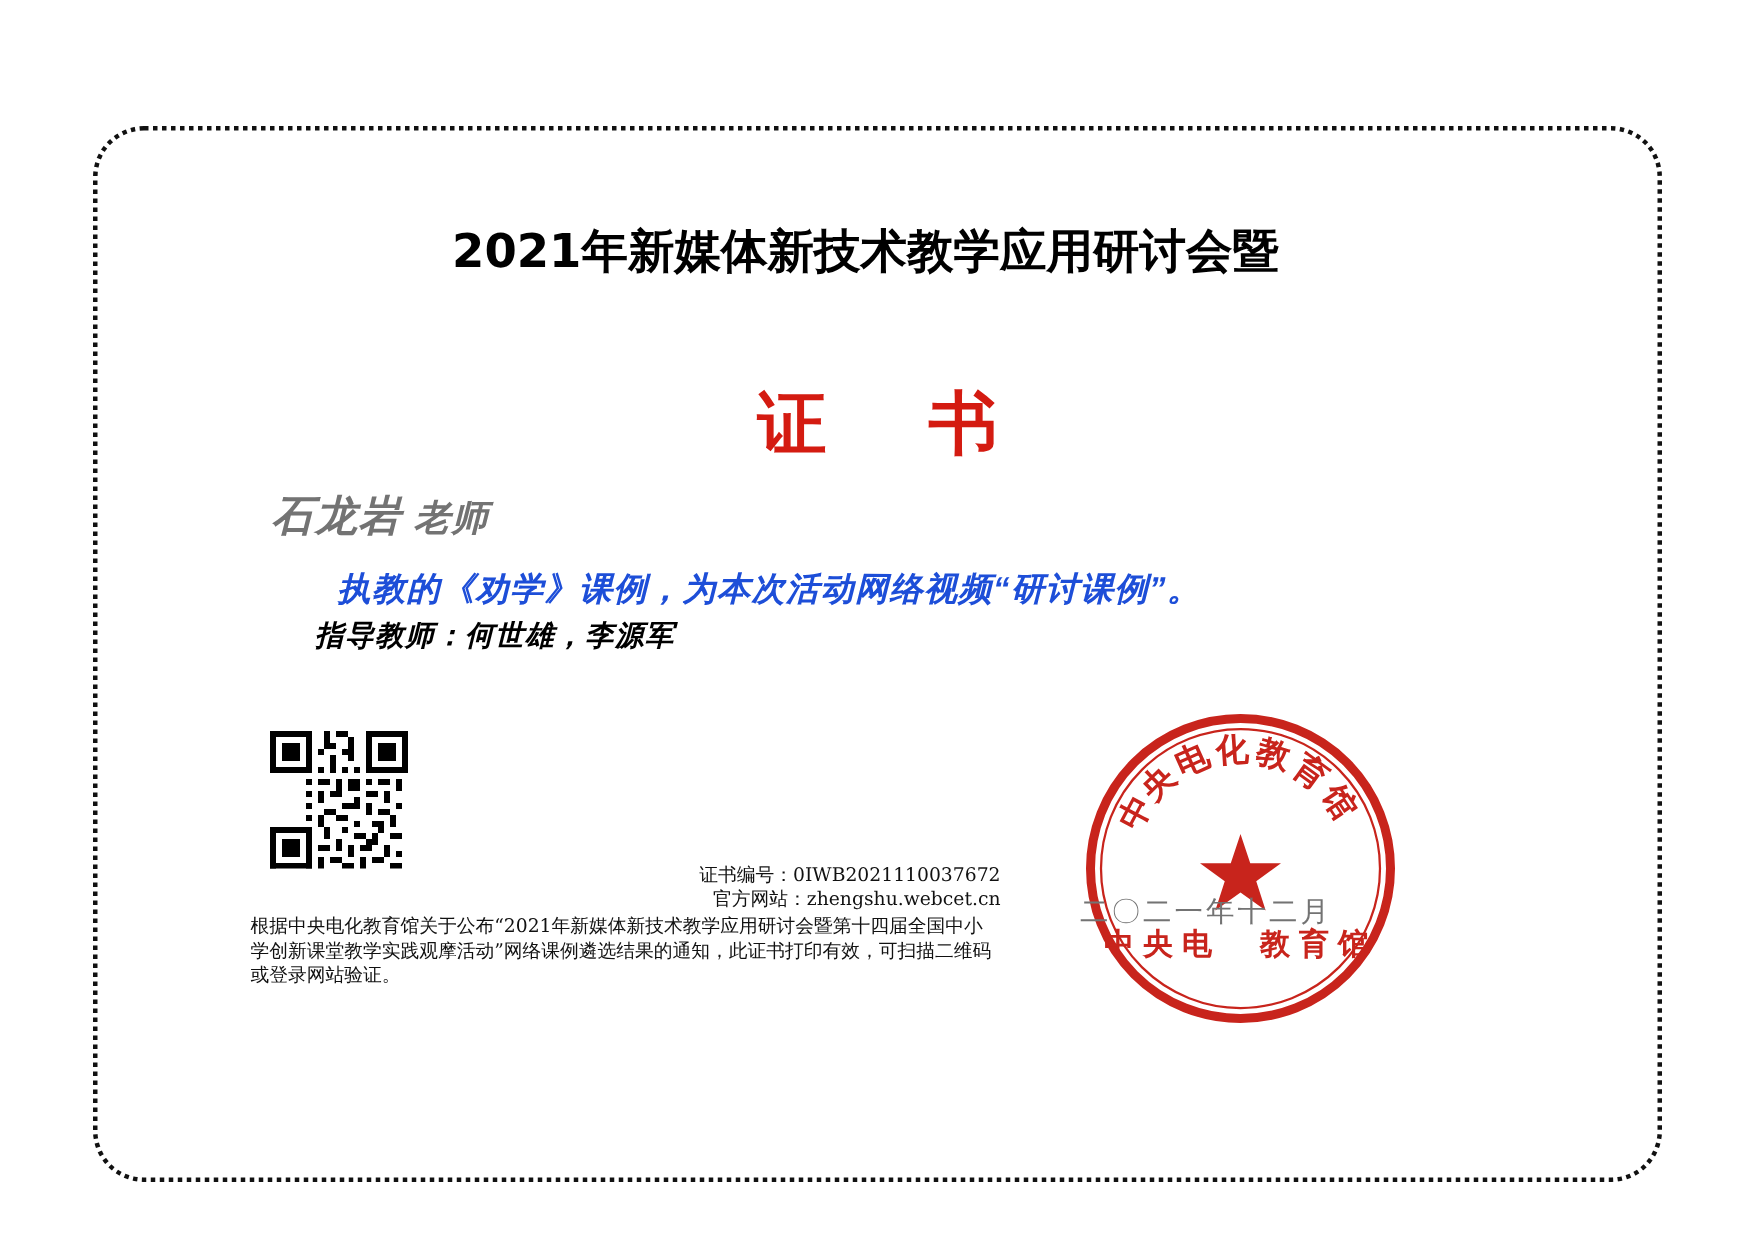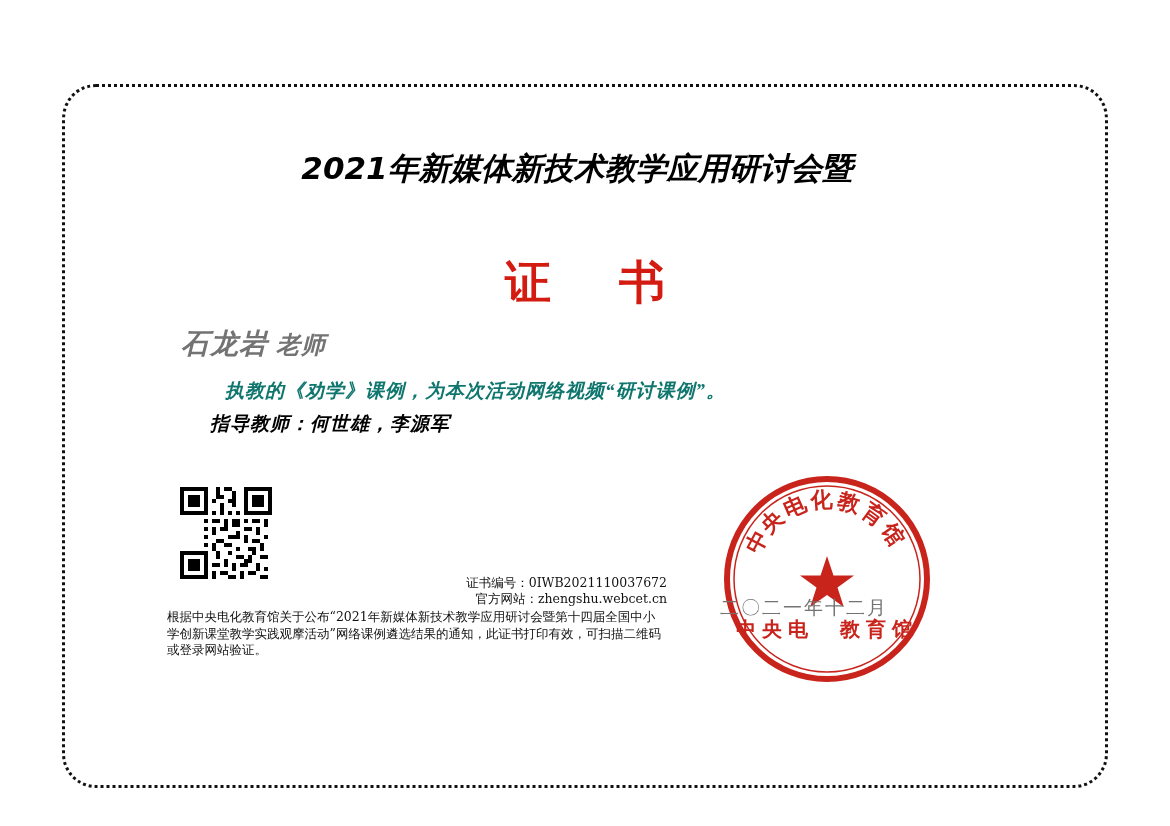--- a/index.html
+++ b/index.html
@@ -36,21 +36,20 @@
     top: 0;
     right: 0;
     bottom: 0;
   }
   .title-block {
     position: absolute;
     left: 0;
     right: 16px;
     top: 58px;
     text-align: center;
-    font-style: italic;
   }
   .title-line {
     font-family: "DejaVu Sans", sans-serif;
     font-size: 31px;
     font-weight: 700;
     color: #000000;
     line-height: 46px;
     letter-spacing: 0px;
   }
   .cert-word {
@@ -78,25 +77,25 @@
     letter-spacing: 1px;
   }
   .recipient .honorific {
     font-size: 24px;
     margin-left: 8px;
   }
   .body-line1 {
     position: absolute;
     left: 160px;
     top: 291px;
-    font-family: Liberation Serif, serif;
-    font-size: 19px;
+    font-family: Liberation Sans, sans-serif;
+    font-size: 22px;
     font-weight: 700;
     font-style: italic;
-    color: #0f766e;
+    color: #1d4ed8;
     letter-spacing: 1px;
   }
   .body-line2 {
     position: absolute;
     left: 145px;
     top: 324px;
     font-family: "DejaVu Sans", sans-serif;
     font-size: 19px;
     font-weight: 700;
     font-style: italic;

